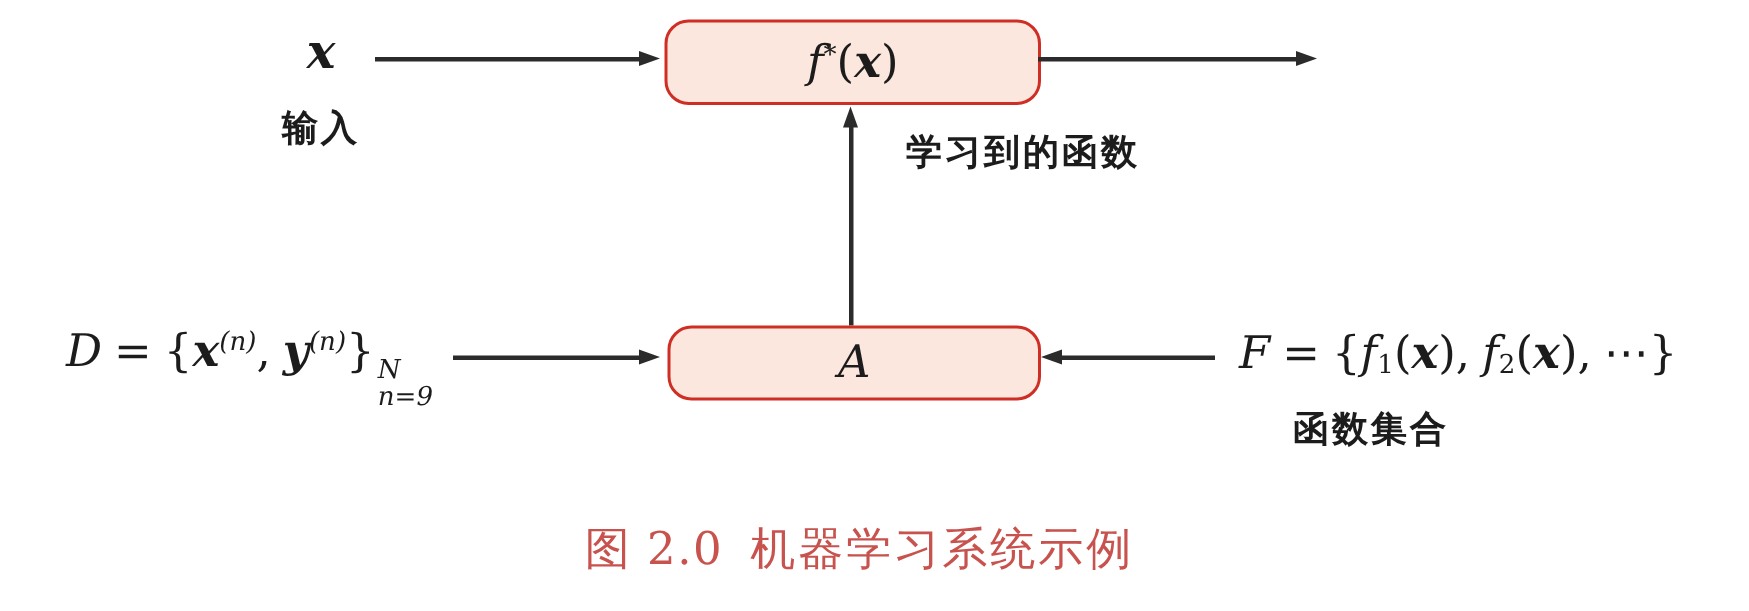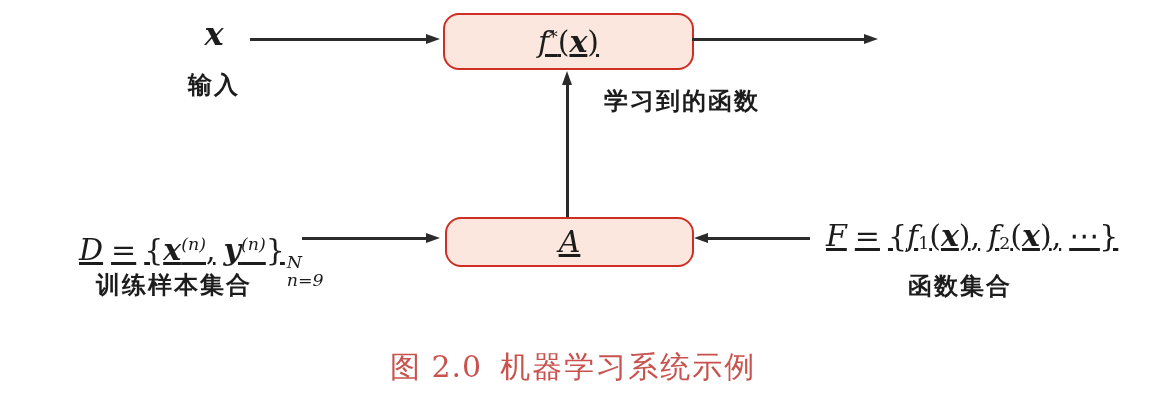--- a/index.html
+++ b/index.html
@@ -20,21 +20,21 @@
     display:flex;align-items:center;justify-content:center;
   }
   
   .hline{position:absolute;height:3px;background:var(--arrow,#2b2b2b);}
   .vline{position:absolute;width:3px;background:var(--arrow,#2b2b2b);}
   .head{position:absolute;width:0;height:0;}
   .head-right{border-top:5.5px solid transparent;border-bottom:5.5px solid transparent;border-left:14px solid var(--arrow,#2b2b2b);}
   .head-left{border-top:5.5px solid transparent;border-bottom:5.5px solid transparent;border-right:14px solid var(--arrow,#2b2b2b);}
   .head-up{border-left:5.5px solid transparent;border-right:5.5px solid transparent;border-bottom:14px solid var(--arrow,#2b2b2b);}
   
-  .formula{font-size:30px;white-space:nowrap;line-height:1;text-decoration:underline;}
+  .formula{font-size:30px;white-space:nowrap;line-height:1;}
   .sym{font-size:32px;line-height:1;}
   .cjk{font-size:24px;letter-spacing:2px;white-space:nowrap;font-weight:bold;}
   .it{font-style:italic;}
   .bv{font-style:italic;font-weight:bold;}
   .cal{font-style:italic;}
   .op{margin:0 8px;}
   .comma{margin-right:8px;}
   sup{font-size:0.58em;font-style:italic;vertical-align:0.6em;line-height:0;}
   sup.star{font-style:normal;vertical-align:0.5em;}
   sub{font-size:0.58em;vertical-align:-0.2em;line-height:0;}
@@ -67,36 +67,35 @@
   </div>
   <div class="abs cjk" style="left:604px;top:87px;">学习到的函数</div>
 
   <div class="hline" style="left:692px;top:38px;width:172px;"></div>
   <div class="head head-right" style="left:864px;top:34px;"></div>
 
 
   <div class="head head-up" style="left:562px;top:71px;"></div>
   <div class="vline" style="left:566px;top:84px;height:133px;"></div>
 
-  <div class="abs formula" style="left:44px;top:235px;margin-left:35px;"><span class="cal">D</span><span class="op">=</span><span>{</span><span class="bv">x</span><sup>(n)</sup><span class="comma">,</span><span class="bv">y</span><sup>(n)</sup><span>}</span><span class="supsub">
+  <div class="abs formula" style="left:44px;top:220px;"><span class="cal">D</span><span class="op">=</span><span>{</span><span class="bv">x</span><sup>(n)</sup><span class="comma">,</span><span class="bv">y</span><sup>(n)</sup><span>}</span><span class="supsub">
         <span>N</span>
         <span>n=9</span>
       </span></div>
-  <div class="abs cjk" style="left:78px;top:271px;width:192px;text-align:center;">训练样本集合</div>
 
   <div class="hline" style="left:302px;top:237px;width:125px;"></div>
   <div class="head head-right" style="left:426px;top:233px;"></div>
 
   <div class="node-box" style="left:445px;top:217px;width:245px;height:46px;">
     <span class="formula cal">A</span>
   </div>
 
   <div class="head head-left" style="left:694px;top:233px;"></div>
   <div class="hline" style="left:707px;top:237px;width:103px;"></div>
 
   <div class="abs formula" style="left:826px;top:221px;"><span class="cal">F</span><span class="op">=</span><span>{</span><span class="it">f</span><sub>1</sub><span>(</span><span class="bv">x</span><span>)</span><span class="comma">,</span><span class="it">f</span><sub>2</sub><span>(</span><span class="bv">x</span><span>)</span><span class="comma">,</span><span>⋯</span><span>}</span></div>
-  <div class="abs cjk" style="left:900px;top:272px;width:120px;text-align:center;">函数集合</div>
+  <div class="abs cjk" style="left:854px;top:272px;width:120px;text-align:center;">函数集合</div>
 
   <div class="abs caption" style="left:333px;top:350px;width:480px;text-align:center;">
     <span>图 2.0</span><span class="cap-title">机器学习系统示例</span>
   </div>
 
 </div>
 
 </body></html>

